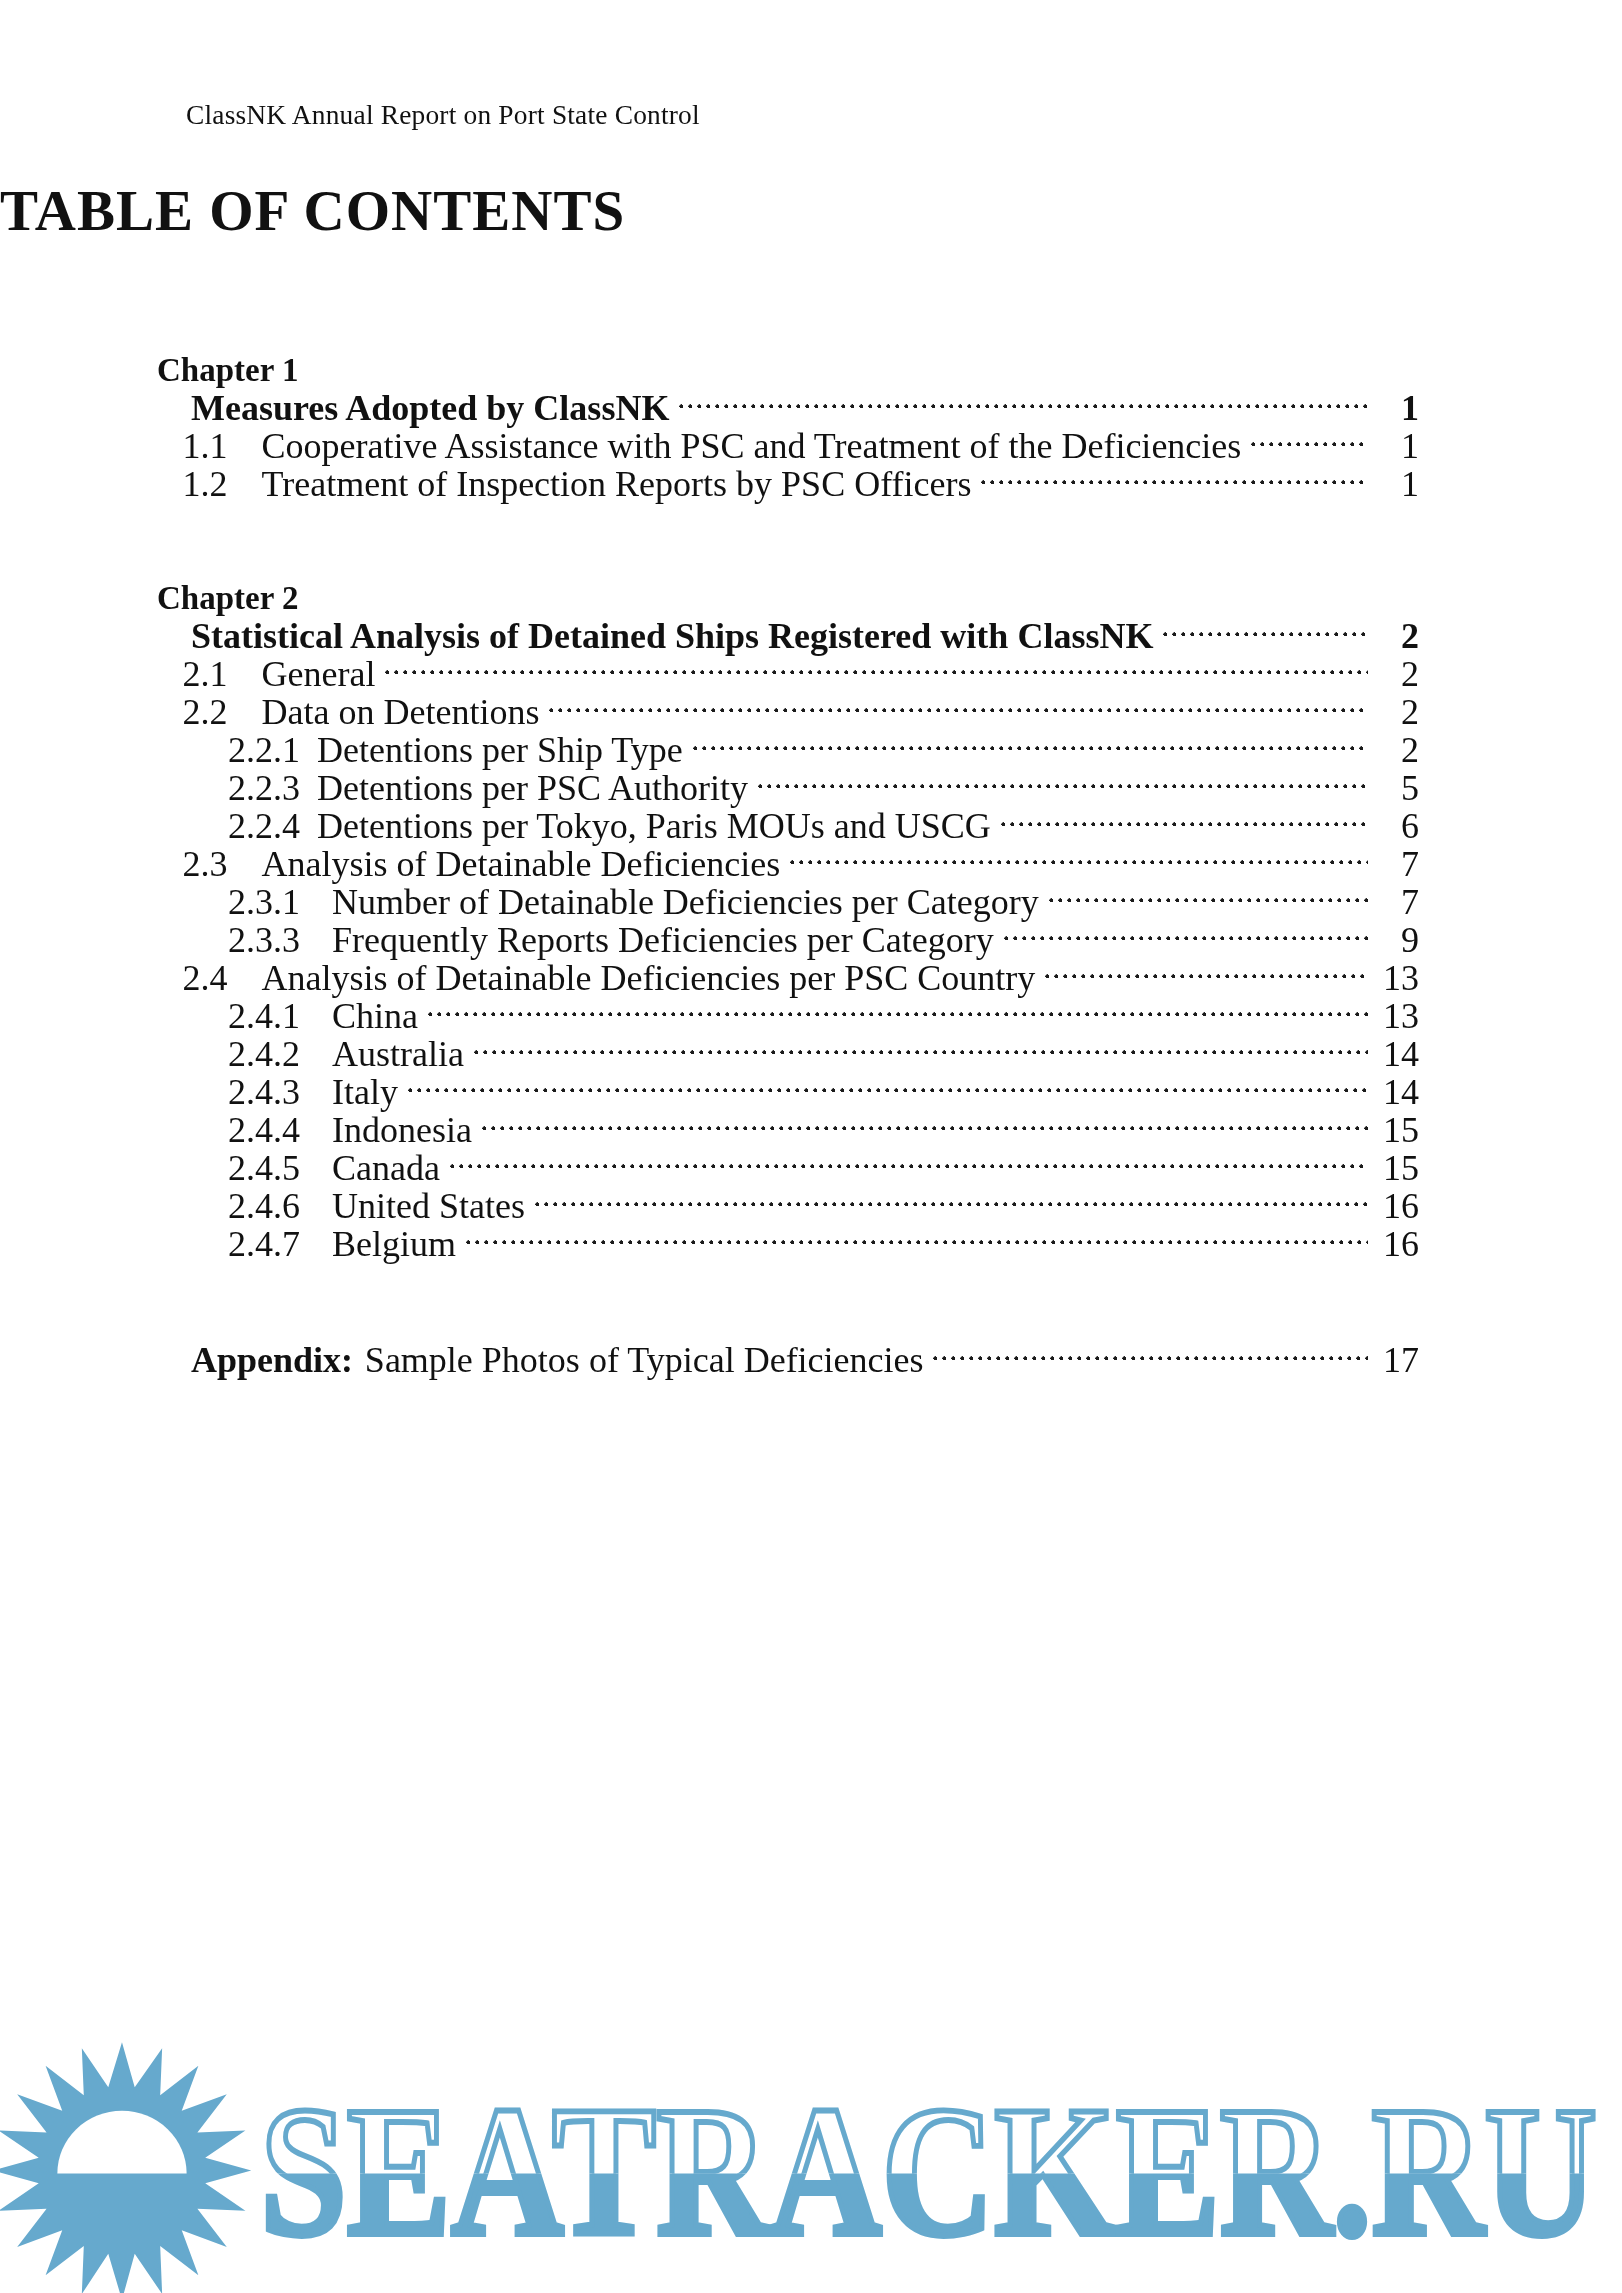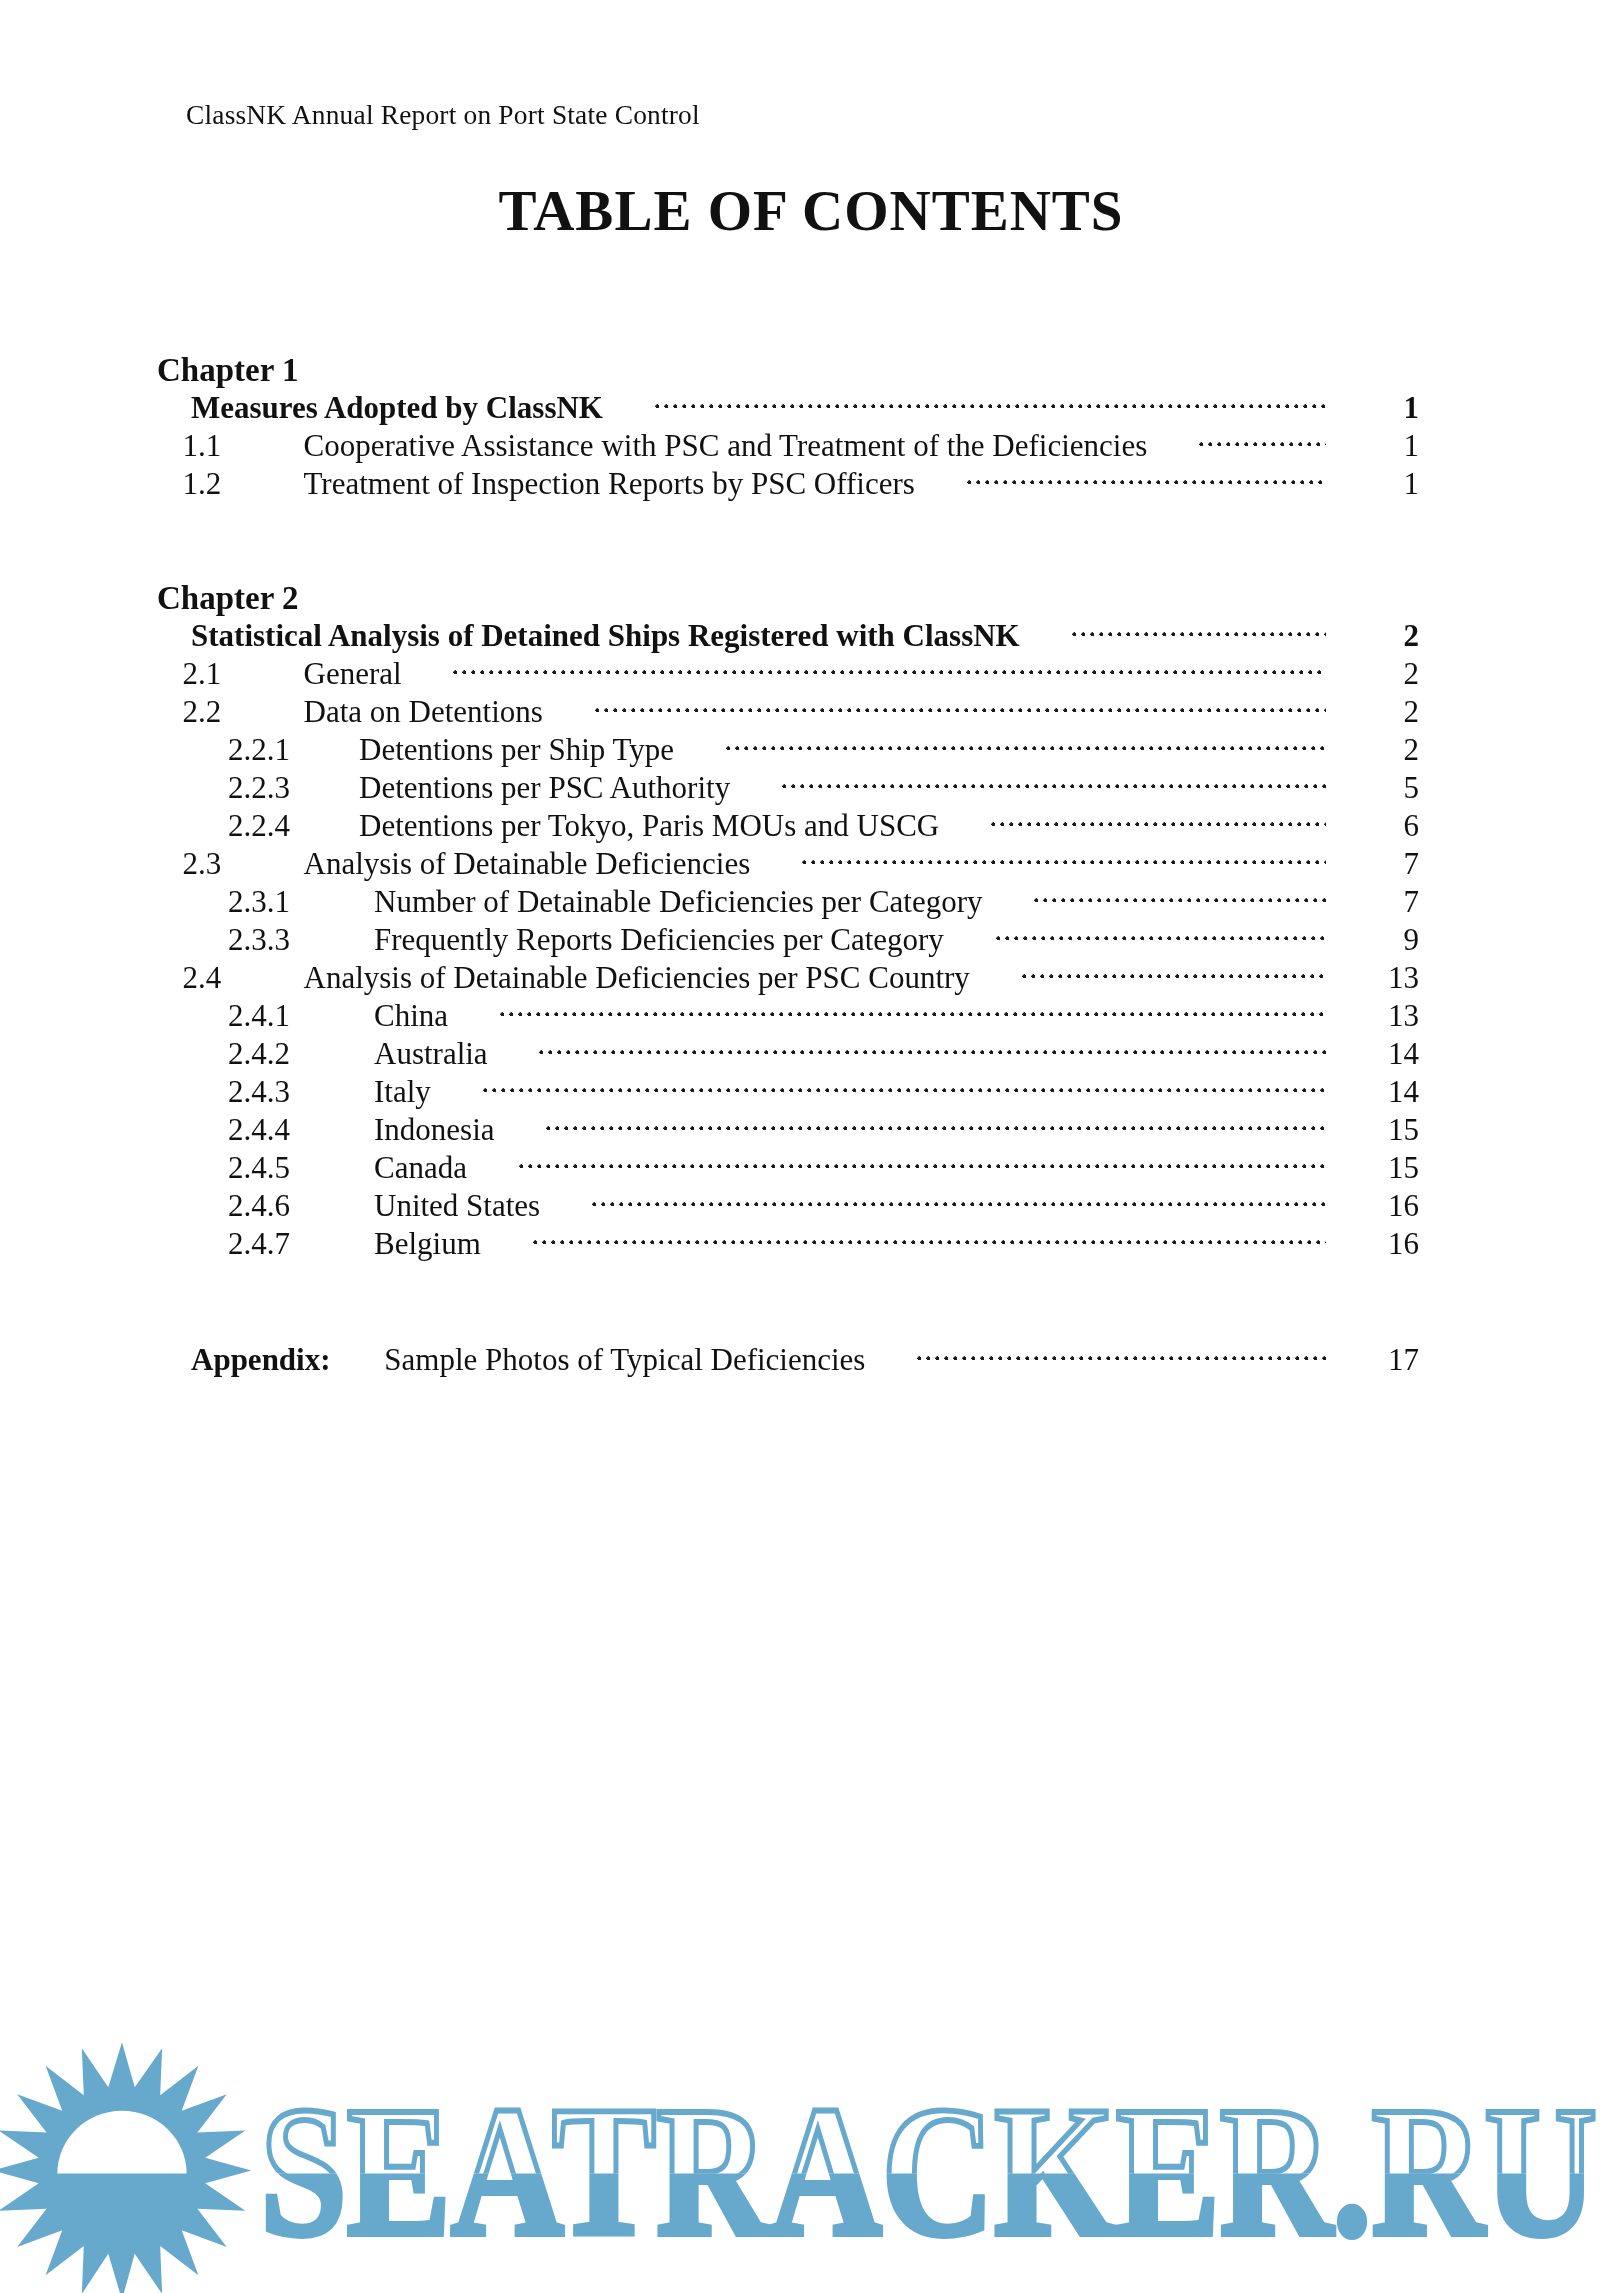--- a/index.html
+++ b/index.html
@@ -12,38 +12,37 @@
     color:#111;
   }
   .header-line{
     position:absolute;left:186px;top:100px;
     font-size:27.4px;letter-spacing:0.2px;
     white-space:nowrap;
     font-family:Liberation Serif, serif;
   }
   .page-title{
     position:absolute;left:0;top:178px;width:100%;
-    text-align:center;
     font-size:57px;font-weight:bold;letter-spacing:1px;
     white-space:nowrap;
   }
   .toc{
     position:absolute;left:157px;top:323px;width:1262px;
   }
   .toc-heading{
     font-size:33px;font-weight:bold;
     height:38px;line-height:38px;
     white-space:nowrap;
     margin-top:28px;
   }
   .toc-section + .toc-section{margin-top:76px;}
   .toc-row{
     display:flex;align-items:baseline;
     height:38px;line-height:38px;
-    font-size:31px;white-space:nowrap;gap:42px;
+    font-size:36px;white-space:nowrap;
   }
   .toc-row .num{flex:0 0 auto;display:inline-block;}
   .toc-row .label{flex:0 0 auto;}
   .toc-row .leader{flex:1 1 auto;position:relative;align-self:stretch;}
   .toc-row .leader::before{
     content:"";position:absolute;left:9.8px;right:5.9px;top:14.7px;height:4.9px;
     background-image:radial-gradient(circle at 2.3px 2.3px,#1b1b1b 1.8px,transparent 2.1px);
     background-size:9px 4.9px;background-repeat:repeat-x;
   }
   .toc-row .page{flex:0 0 auto;min-width:45px;text-align:right;}

